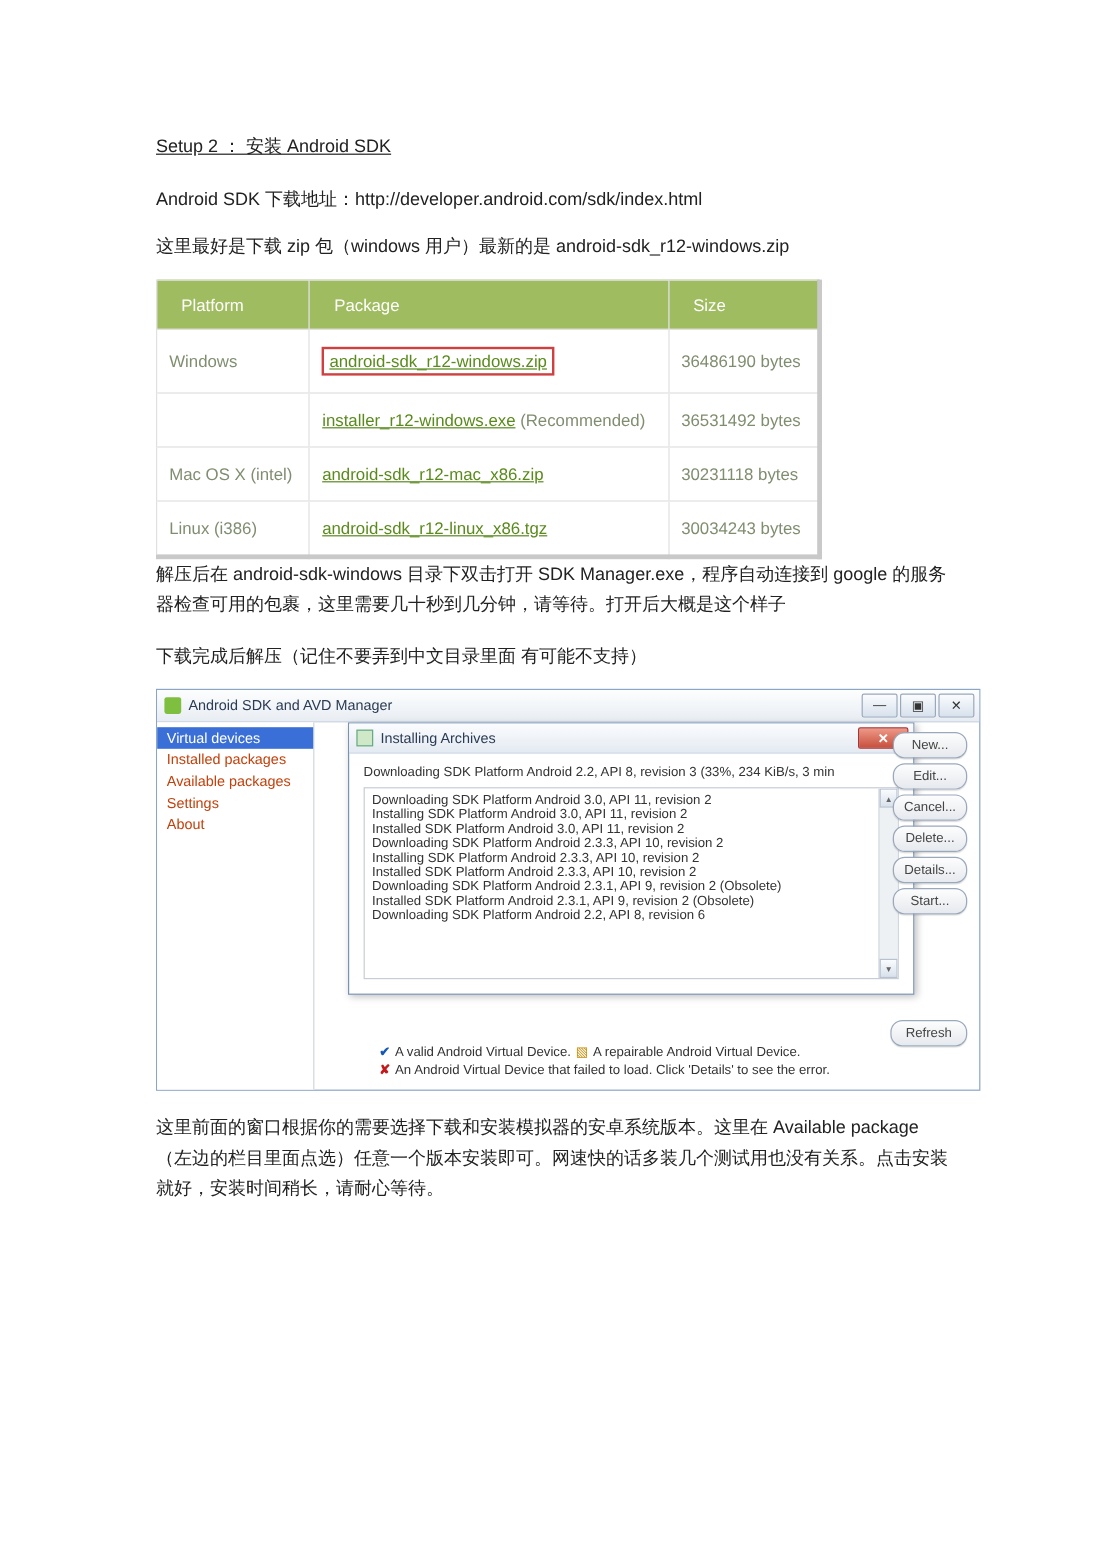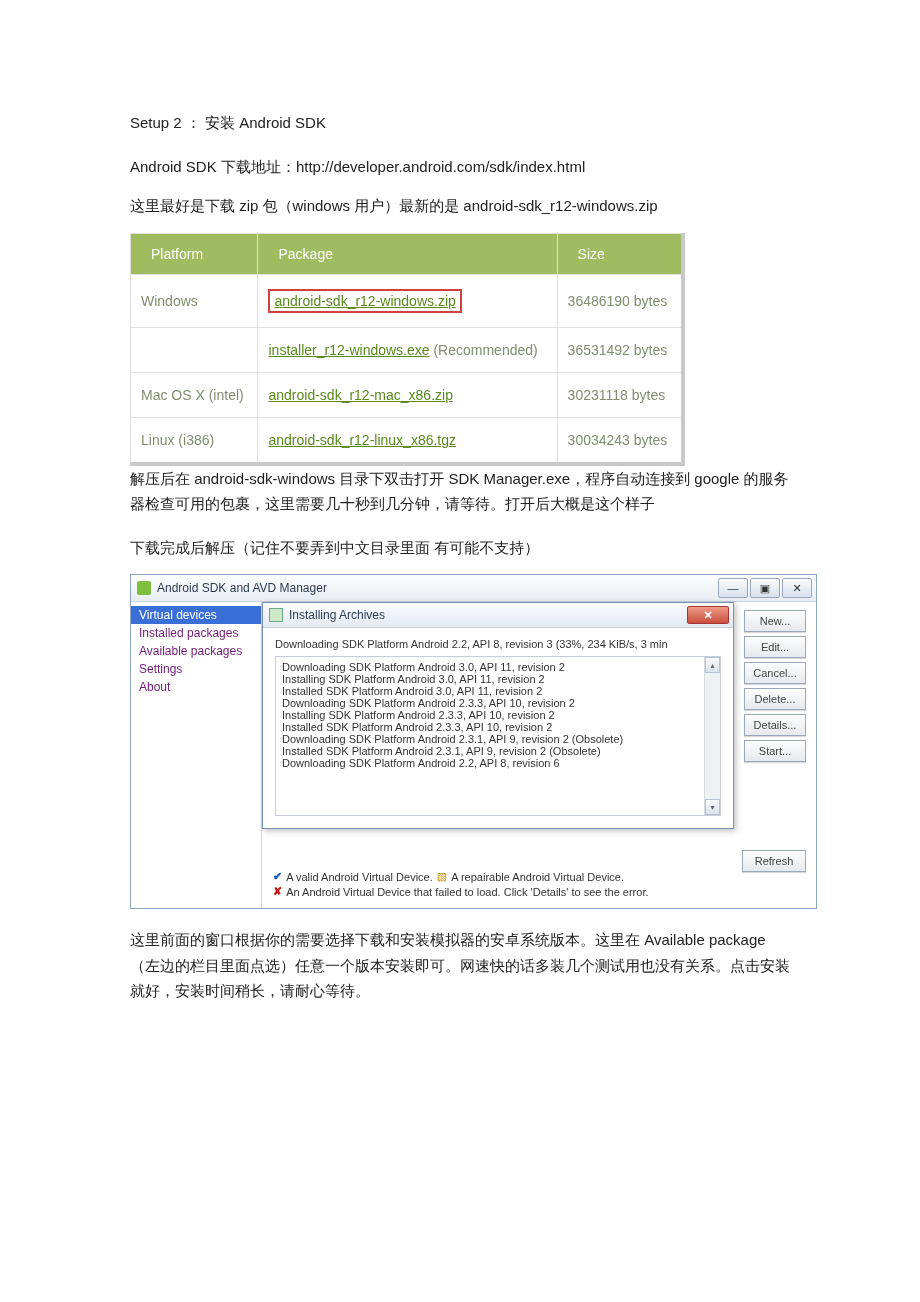--- a/index.html
+++ b/index.html
@@ -8,21 +8,21 @@
     background: #fff;
     font-family: "Microsoft YaHei", "SimSun", Arial, sans-serif;
     font-size: 15px;
     color: #222;
     width: 920px;
   }
   .page {
     padding: 110px 130px 60px 130px;
   }
   .para { margin: 0 0 14px 0; line-height: 1.7; }
-  .heading { margin-bottom: 18px; }
+  .heading { margin-bottom: 18px; text-decoration: underline; }
 
   
   .dl-table {
     border-collapse: collapse;
     width: 555px;
     font-family: Arial, sans-serif;
     font-size: 14px;
     border-right: 4px solid #c9c9c9;
     border-bottom: 4px solid #c9c9c9;
   }
@@ -72,26 +72,26 @@
     background:linear-gradient(#fafcfe,#d8e1ec);
     display:flex;align-items:center;justify-content:center;
     font-size:11px;color:#333;
   }
   .body { display:flex; }
   .sidebar {
     width:130px; background:#fff;
     border-right:1px solid #d0d6df;
     padding:4px 0;
   }
-  .side-item { padding:2px 8px; color:#701a75; }
+  .side-item { padding:2px 8px; color:#c2410c; }
   .side-item.sel { background:#3a6fd8; color:#fff; }
-  .main { flex:1; position:relative; padding:8px 10px 8px 11px; }
+  .main { flex:1; position:relative; padding:8px 10px 8px 26px;margin-left:28px; }
   .rightbtns { position:absolute; right:10px; top:8px; width:62px; display:flex; flex-direction:column; gap:4px; }
   .rbtn {
-    height:20px; border:1px solid #9aa8bb; border-radius:0;
+    height:20px; border:1px solid #9aa8bb; border-radius:10px;
     background:linear-gradient(#fdfdfd,#e6e9ee);
     font-size:11px; color:#444;
     display:flex;align-items:center;justify-content:center;
     box-shadow:0 1px 1px rgba(0,0,0,0.15);
   }
   .rbtn.bot { position:absolute; right:10px; bottom:36px; width:62px; }
   .legend { margin-top:260px; font-size:11px; color:#333; }
   .legend .row { margin:2px 0; display:flex; align-items:center; gap:4px; }
   .chk { color:#1658b5; font-weight:bold; }
   .warn { color:#c58a00; }

